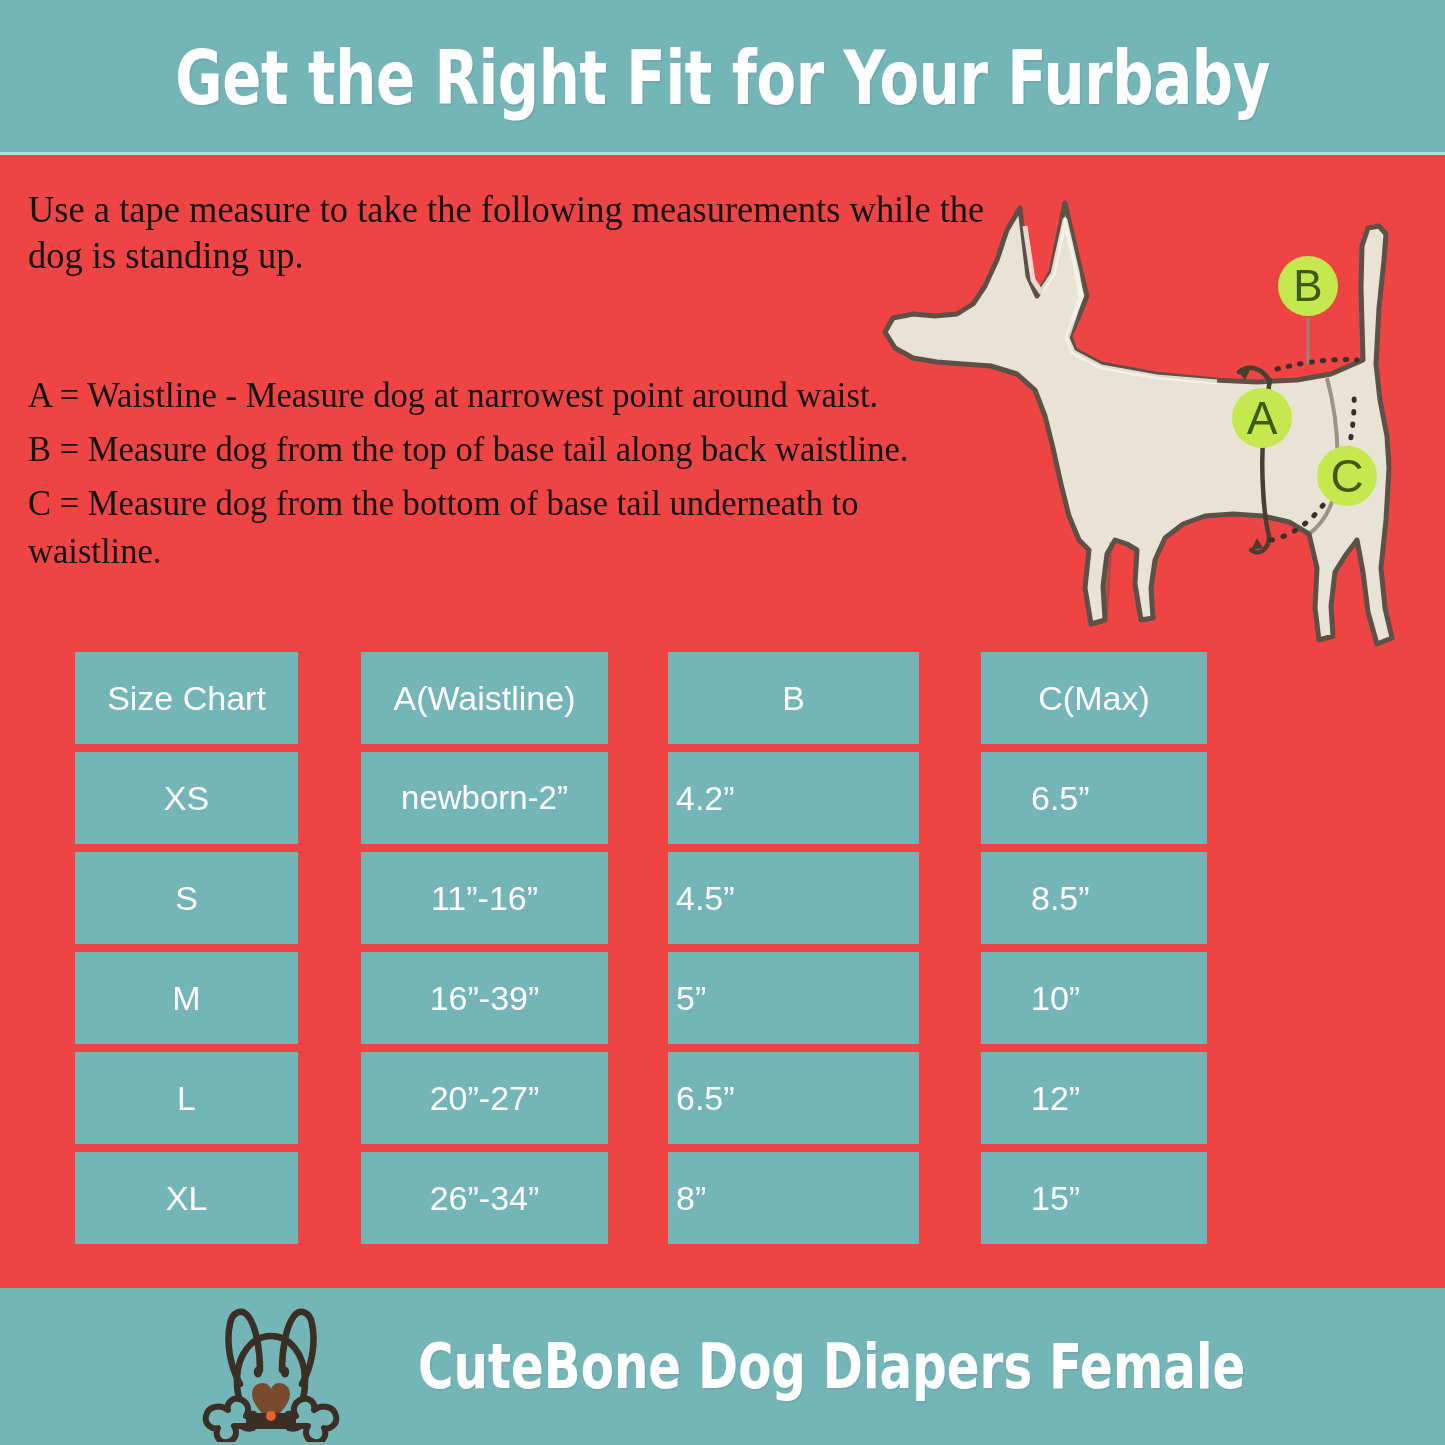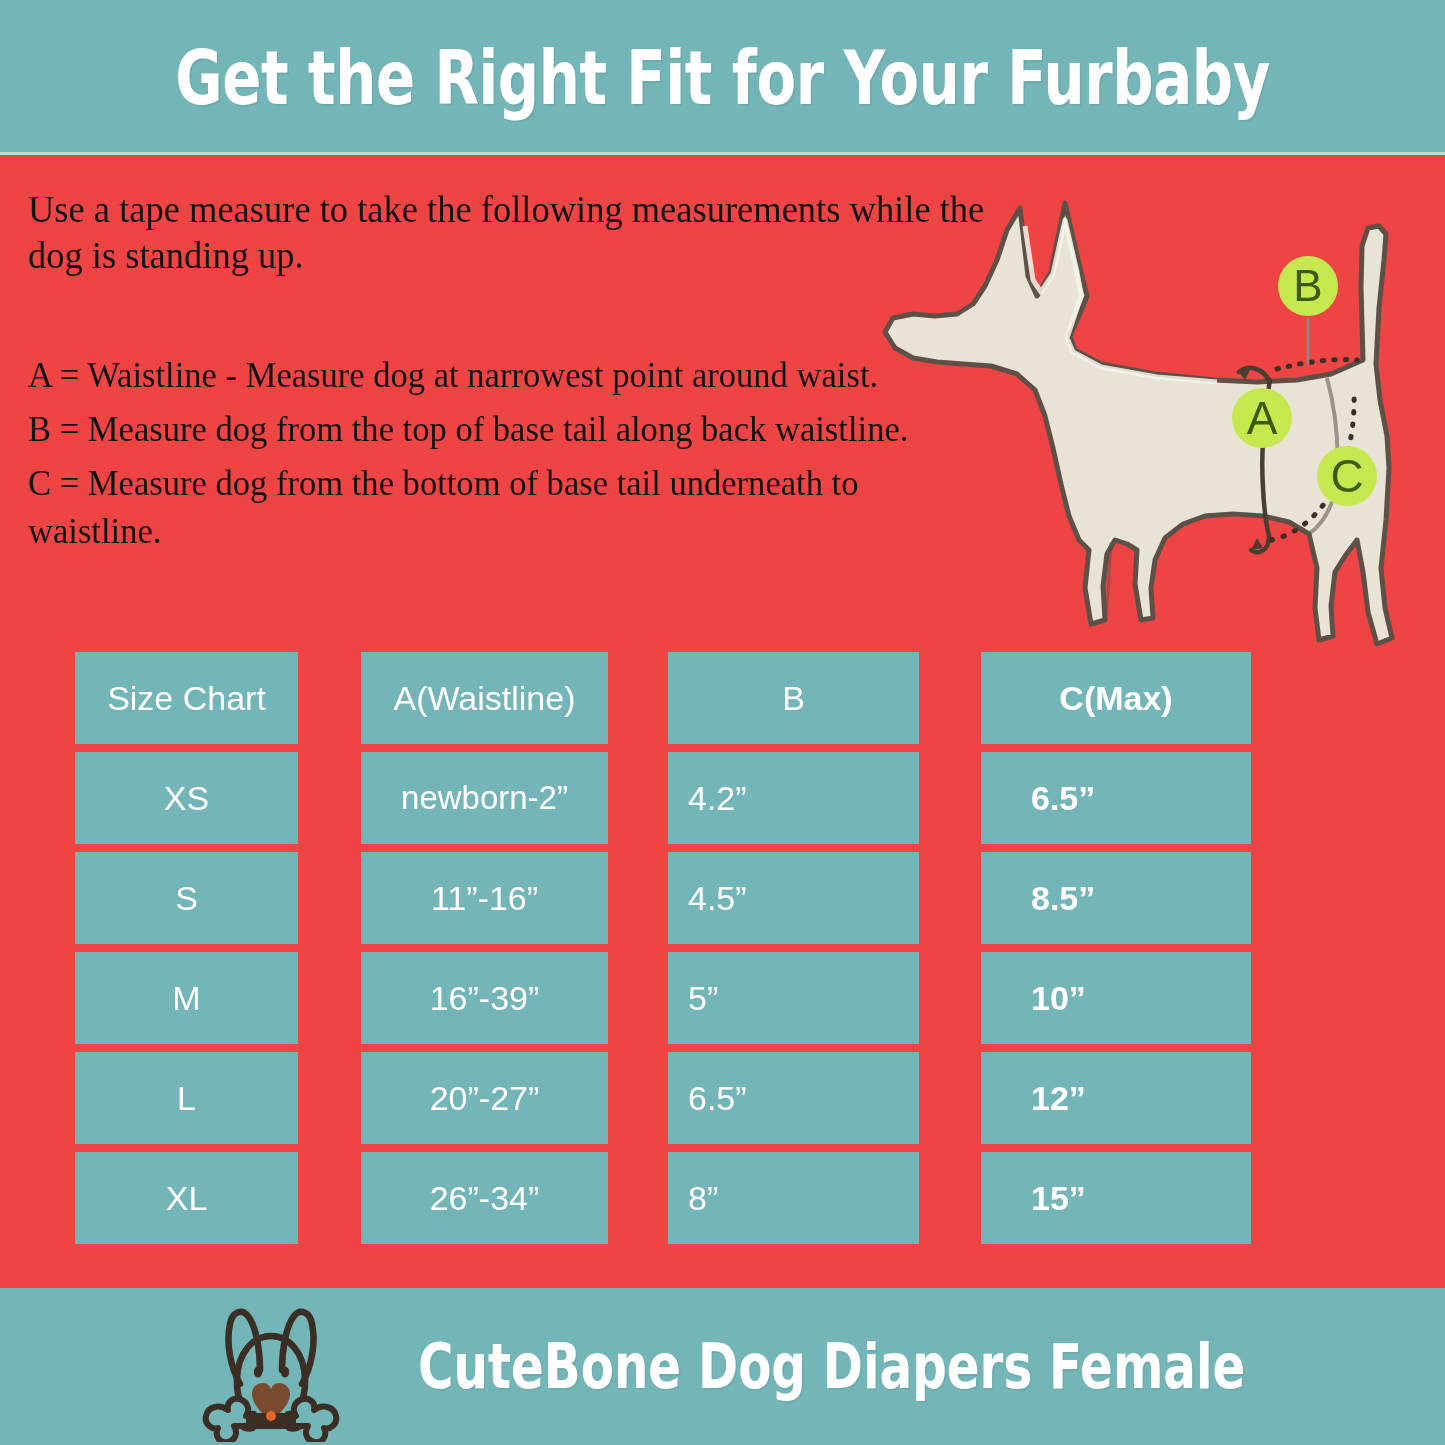--- a/index.html
+++ b/index.html
@@ -39,21 +39,21 @@
     position:absolute;left:28px;top:186px;width:1000px;
     font-family:"Liberation Serif",serif;
     color:#121212;
   }
   .intro p{margin:0;}
   .intro .lead{
     font-size:38px;line-height:1.22;
     transform:scaleX(0.96);transform-origin:left top;
   }
   .defs{
-    position:absolute;left:28px;top:352px;width:1010px;
+    position:absolute;left:28px;top:372px;width:1010px;
     font-family:"Liberation Serif",serif;
     color:#121212;
     font-size:36px;line-height:1.33;
   }
   .defs p{margin:0 0 6px 0;transform:scaleX(0.96);transform-origin:left top;white-space:pre-line;}
   .defs p.tight{margin-bottom:0;}
 
   
   .dog-wrap{position:absolute;left:865px;top:168px;width:575px;height:490px;}
   .dog-wrap svg{display:block;width:575px;height:490px;}
@@ -69,22 +69,22 @@
     color:#ffffff;
     font-family:"Liberation Sans",sans-serif;
     font-weight:400;
     font-size:34px;
     box-sizing:border-box;
     overflow:hidden;
     white-space:nowrap;
   }
   .c1{width:223px;justify-content:center;margin-right:63px;}
   .c2{width:247px;justify-content:center;margin-right:60px;}
-  .c3{width:251px;justify-content:flex-start;padding-left:20px;margin-right:62px;}
-  .c4{width:270px;justify-content:flex-start;padding-left:50px;font-weight:bold;}
+  .c3{width:251px;justify-content:flex-start;padding-left:8px;margin-right:62px;}
+  .c4{width:226px;justify-content:flex-start;padding-left:50px;}
   .c2.fit{font-size:33px;}
 
   
   .footer-band{
     position:absolute;left:0;top:1288px;width:1445px;height:157px;
     background:#74b5b8;
     display:flex;align-items:center;gap:38px;
   }
   .logo{margin-left:196px;width:150px;height:150px;flex:0 0 auto;}
   .logo svg{display:block;width:150px;height:150px;}

